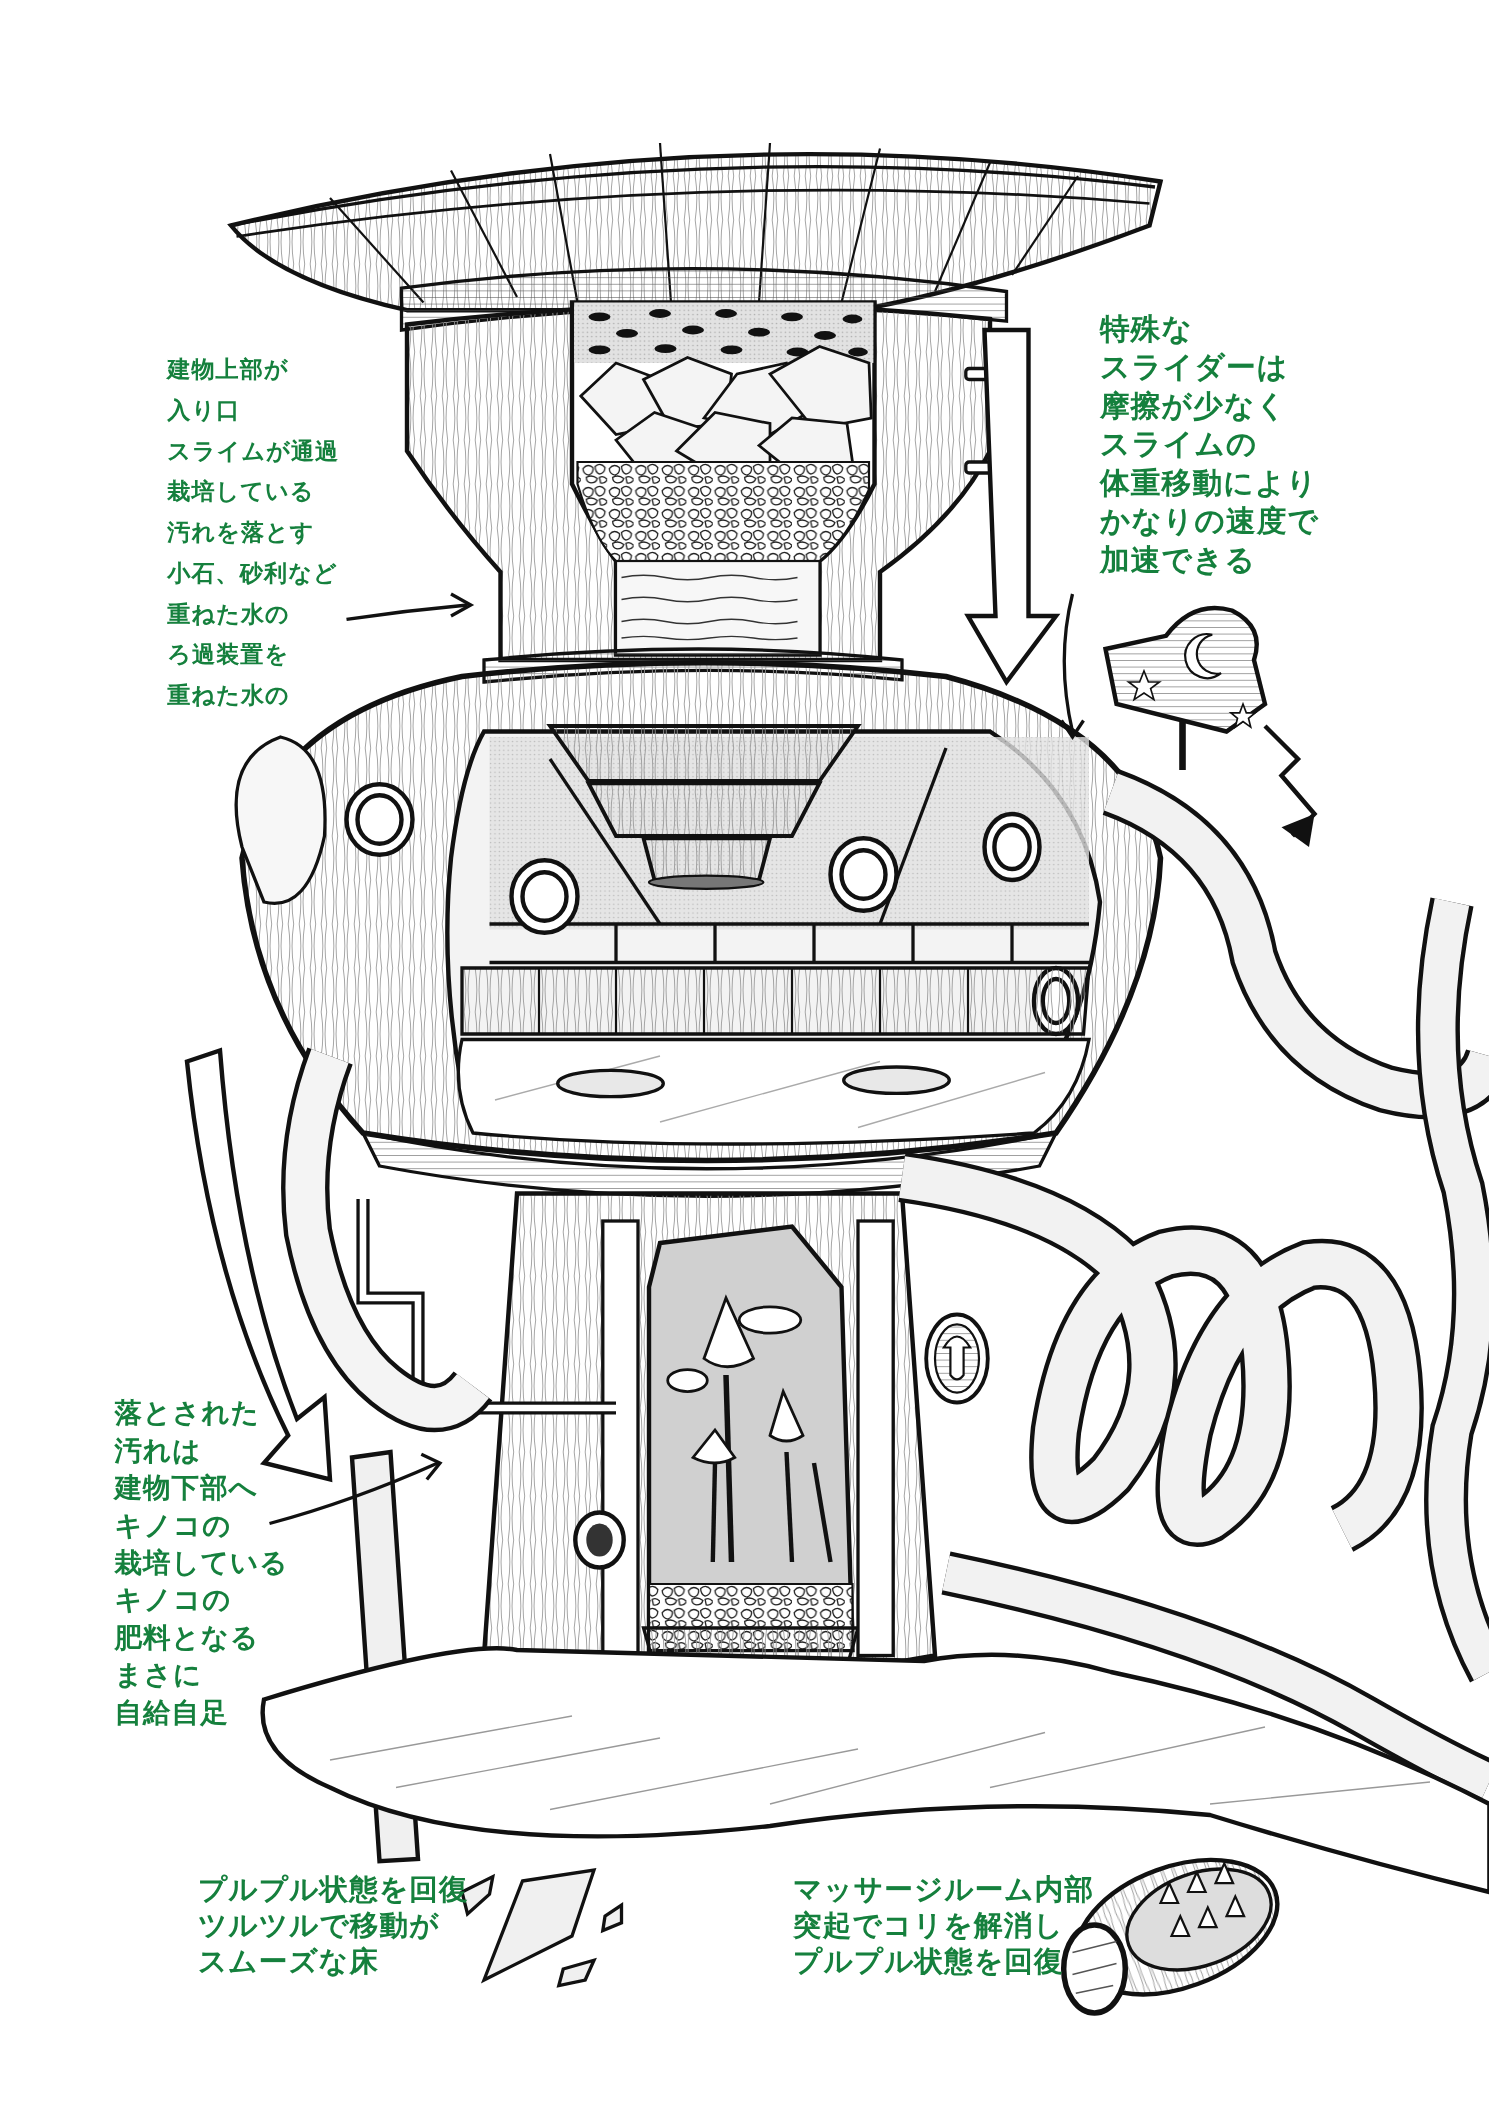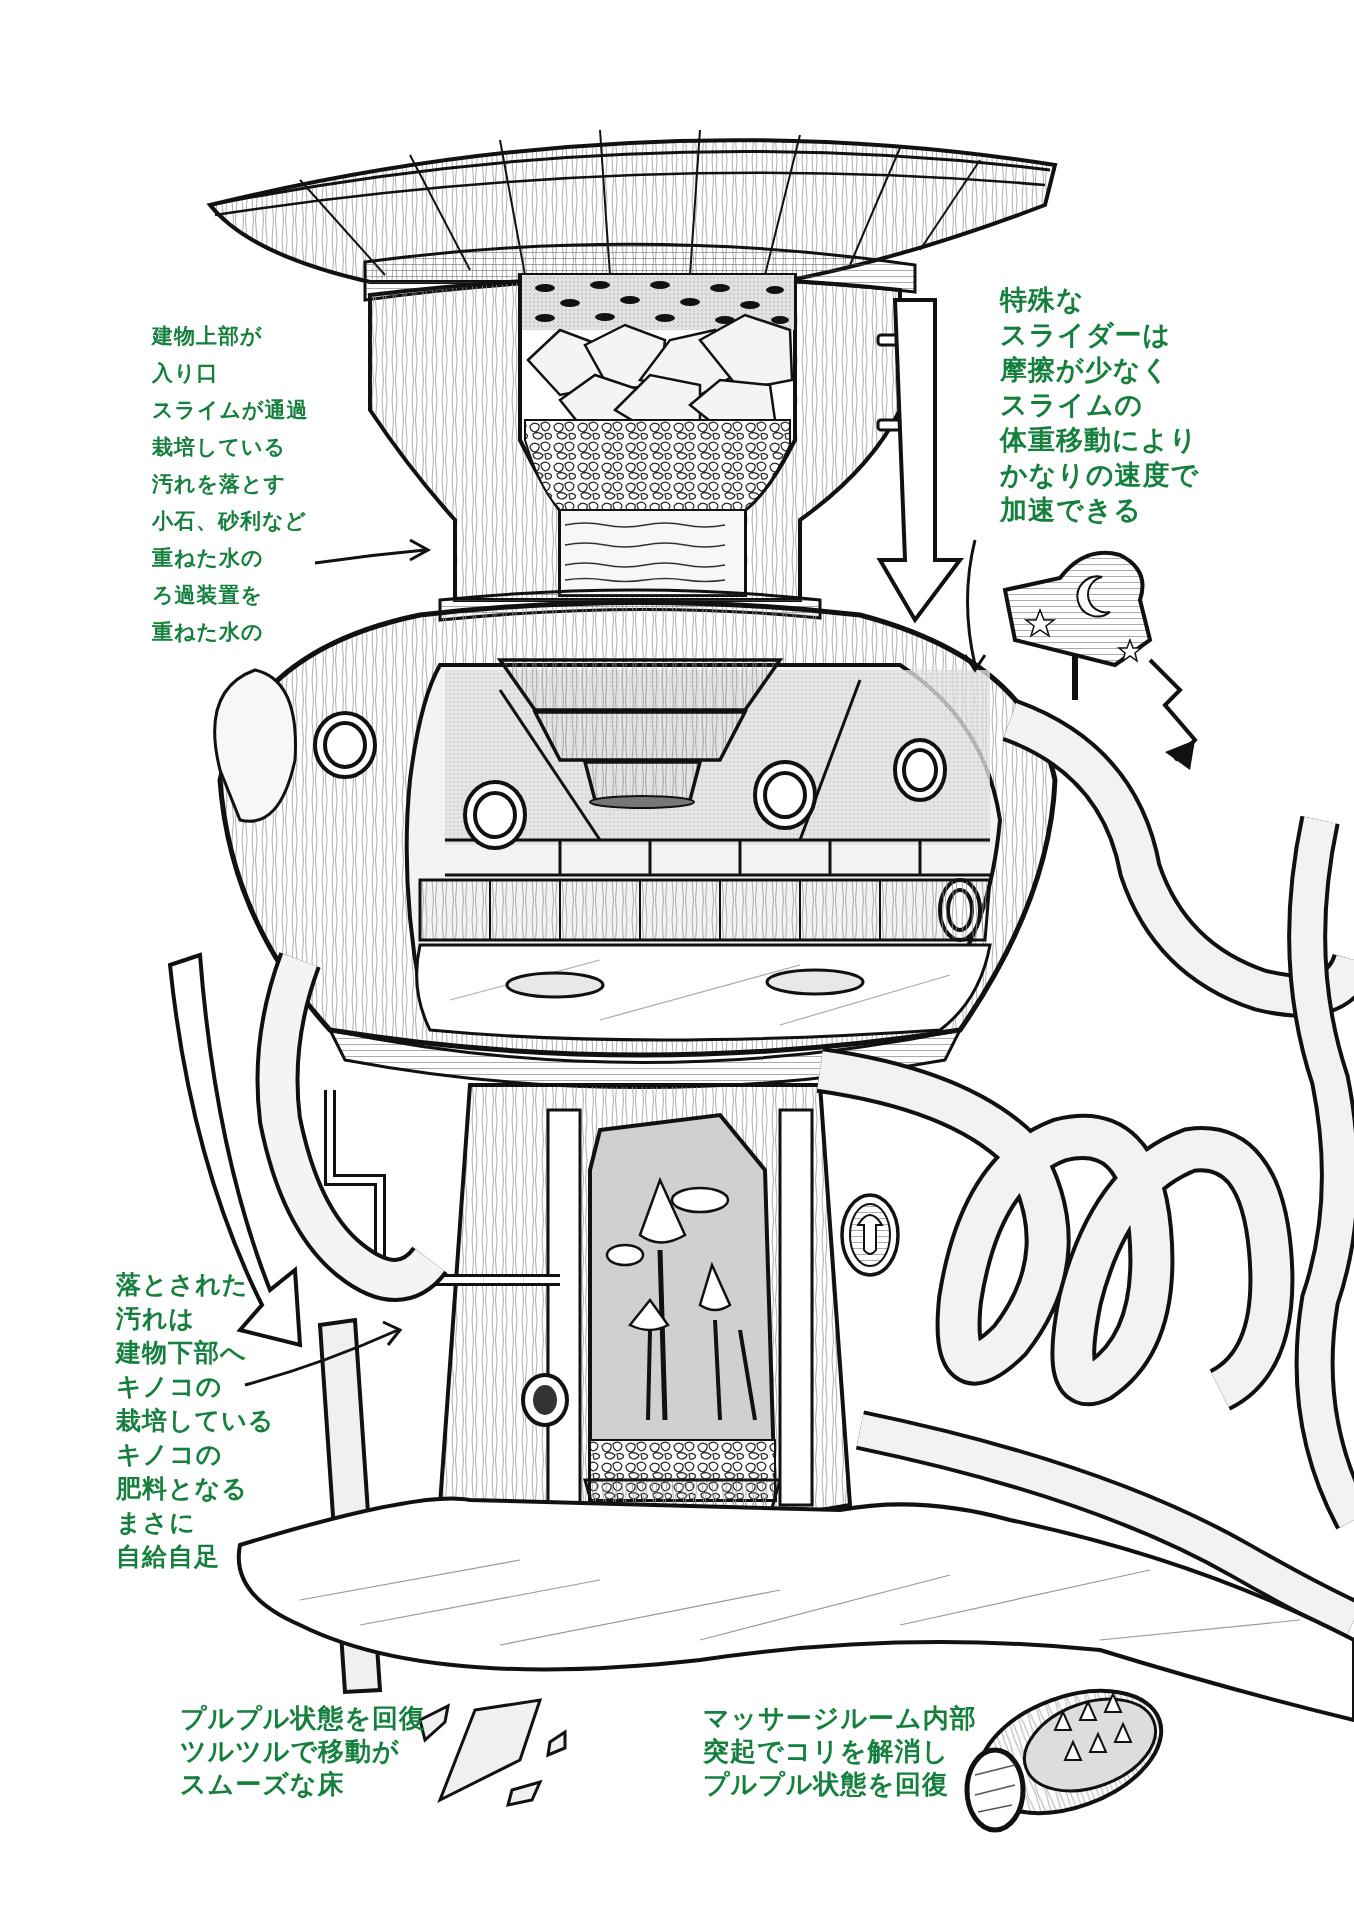--- a/index.html
+++ b/index.html
@@ -4,23 +4,23 @@
 <style>
   html, body { margin: 0; padding: 0; background: #ffffff; }
   body { width: 1354px; height: 1920px; position: relative; overflow: hidden;
          font-family: "DejaVu Sans", sans-serif; color: #111; }
   .art { position: absolute; left: 0; top: 0; width: 1354px; height: 1920px; }
   .note { position: absolute; font-family: "DejaVu Sans", sans-serif; font-weight: bold;
           color: #15803d; line-height: 1.22; letter-spacing: 1px; white-space: nowrap; }
   .note .line { display: block; }
   #note-top-left { left: 152px; top: 318px; font-size: 21px; line-height: 37px; }
   #note-top-right { left: 1000px; top: 282px; font-size: 27px; line-height: 35px; }
-  #note-bottom-left { left: 104px; top: 1268px; font-size: 25px; line-height: 34px; margin-left: 12px; }
+  #note-bottom-left { left: 104px; top: 1268px; font-size: 25px; line-height: 34px; }
   #note-floor { left: 180px; top: 1702px; font-size: 26px; line-height: 33px; }
-  #note-massage { left: 703px; top: 1702px; font-size: 26px; line-height: 33px; }
+  #note-massage { left: 721px; top: 1702px; font-size: 26px; line-height: 33px; }
 </style>
 </head>
 <body>
 
 <svg class="art" viewBox="0 0 1354 1920" xmlns="http://www.w3.org/2000/svg">
   <defs>
     <pattern id="hatch" width="6" height="6" patternUnits="userSpaceOnUse" patternTransform="rotate(0)">
       <line x1="0" y1="0" x2="6" y2="0" stroke="#555" stroke-width="1"></line>
     </pattern>
     <pattern id="woodgrain" width="10" height="40" patternUnits="userSpaceOnUse">

